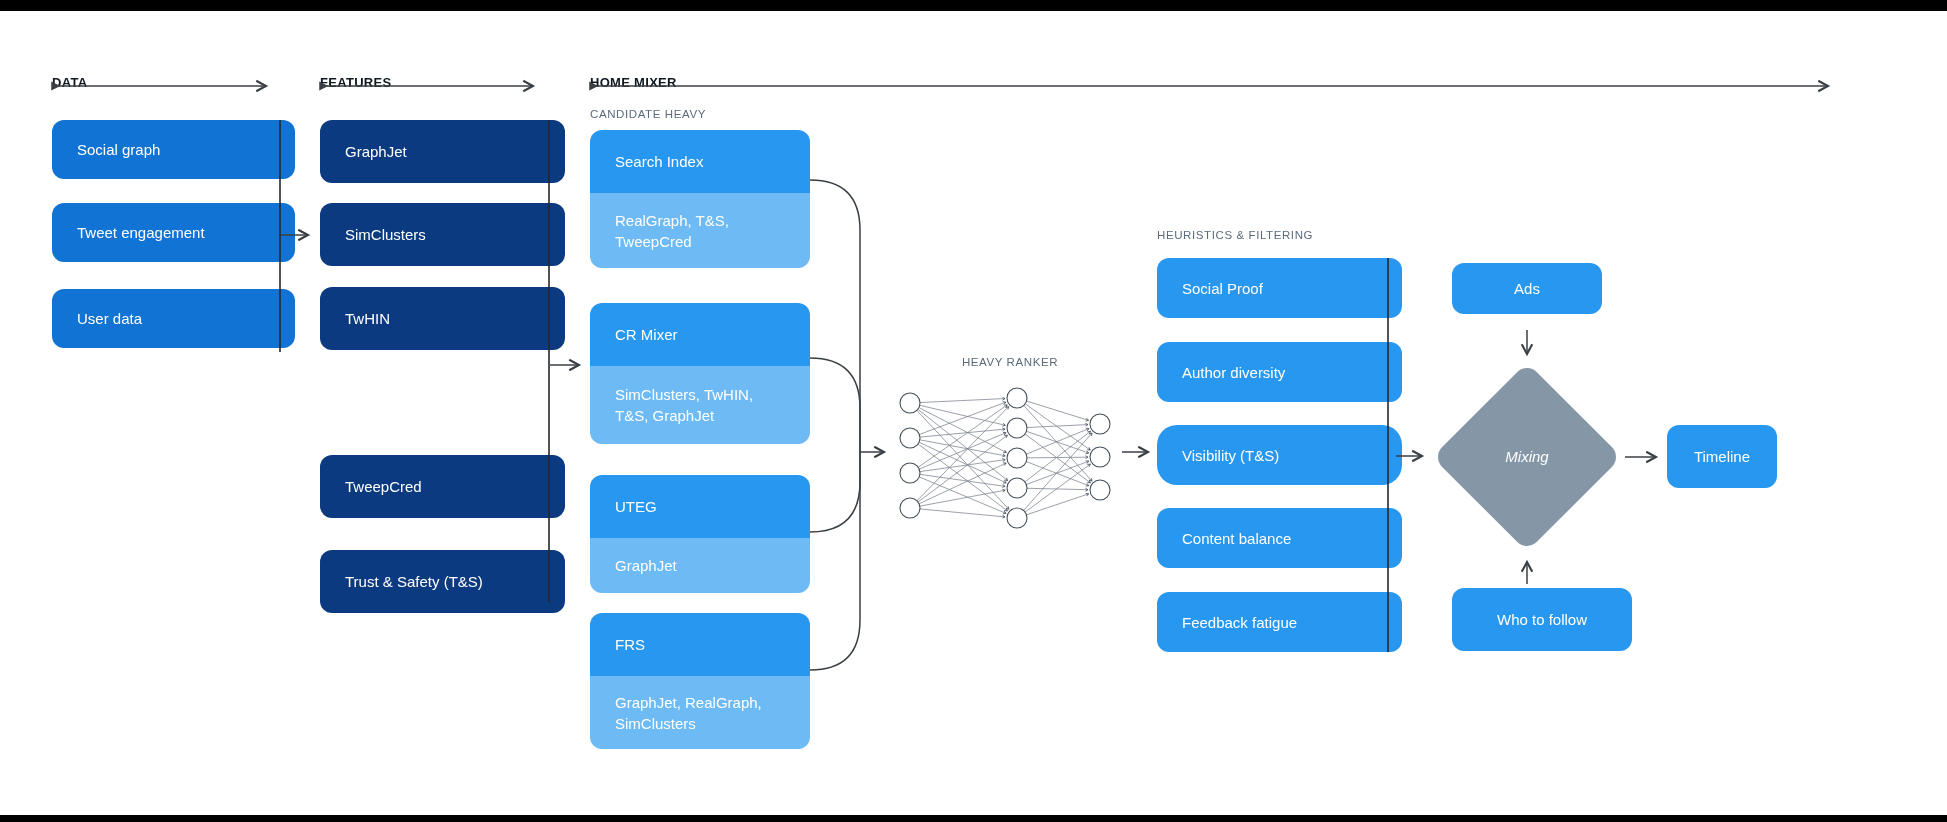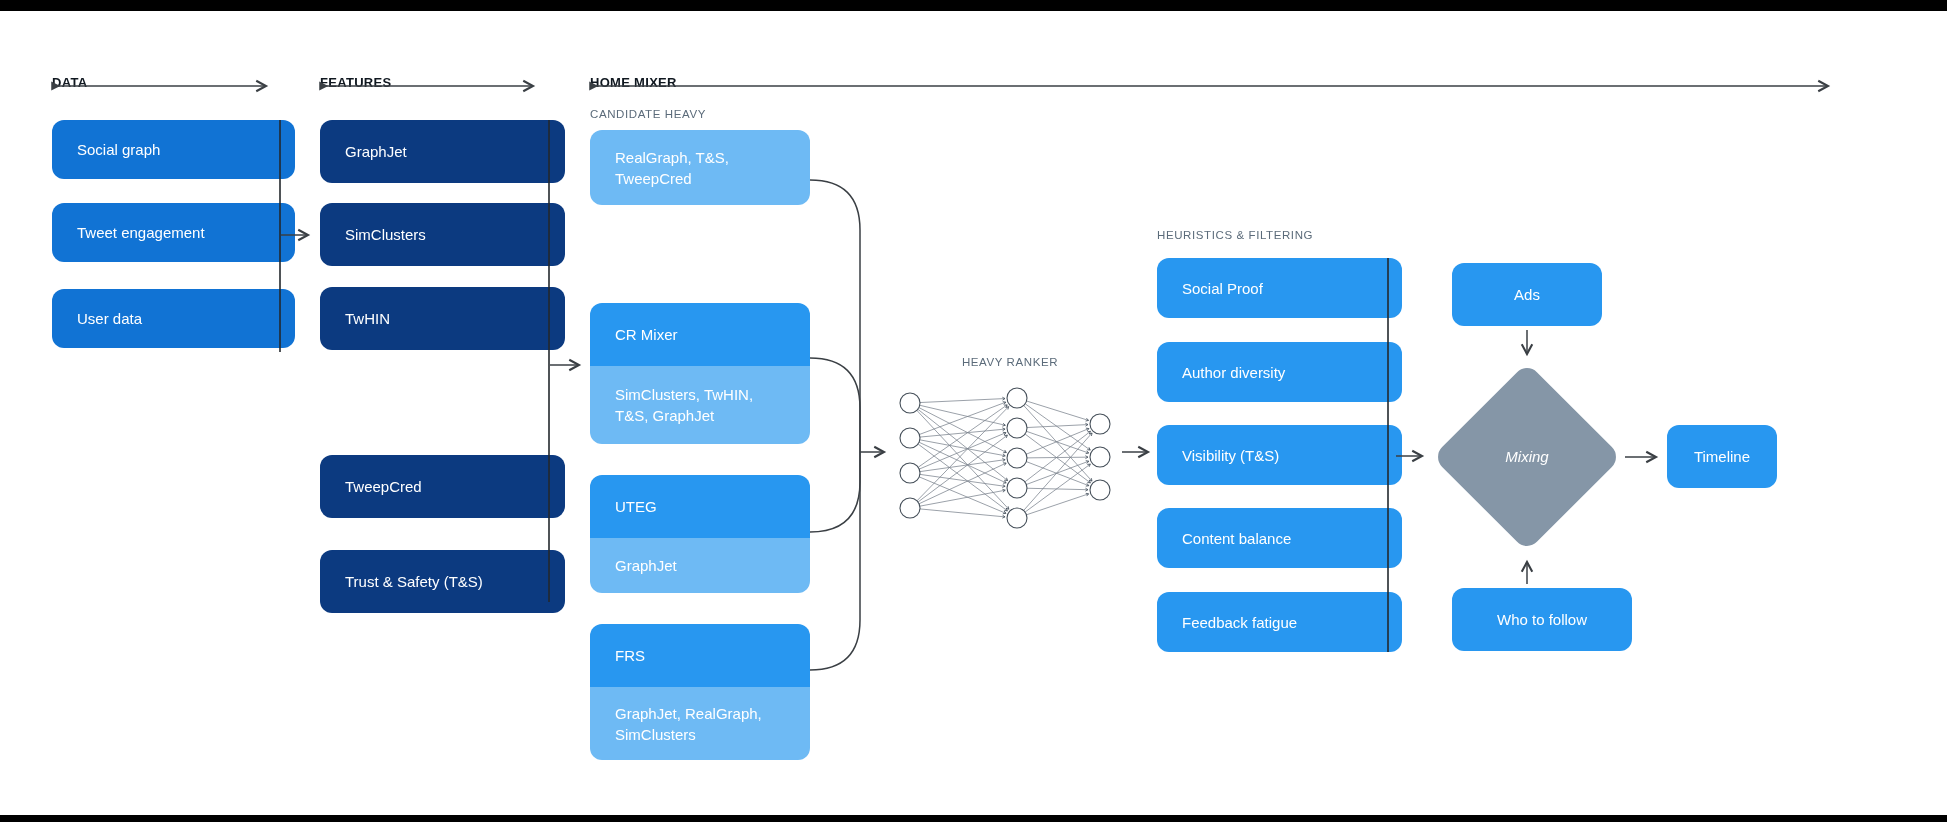--- a/index.html
+++ b/index.html
@@ -74,42 +74,43 @@
   <div class="box data-box pl" style="top:203px;">Tweet engagement</div>
   <div class="box data-box pl" style="top:289px;">User data</div>
 
   <div class="box feat-box pl" style="top:120px;">GraphJet</div>
   <div class="box feat-box pl" style="top:203px;">SimClusters</div>
   <div class="box feat-box pl" style="top:287px;">TwHIN</div>
   <div class="box feat-box pl" style="top:455px;">TweepCred</div>
   <div class="box feat-box pl" style="top:550px;">Trust &amp; Safety (T&amp;S)</div>
 
   <div class="cand" style="top:130px;">
+    <div class="cand-main">Search Index</div>
     <div class="cand-sub" style="height:75px;">RealGraph, T&amp;S, TweepCred</div>
   </div>
   <div class="cand" style="top:303px;">
     <div class="cand-main">CR Mixer</div>
     <div class="cand-sub" style="height:78px;">SimClusters, TwHIN, T&amp;S, GraphJet</div>
   </div>
   <div class="cand" style="top:475px;">
     <div class="cand-main">UTEG</div>
     <div class="cand-sub" style="height:55px;">GraphJet</div>
   </div>
-  <div class="cand" style="top:613px;margin-top:11px;">
+  <div class="cand" style="top:613px;">
     <div class="cand-main">FRS</div>
     <div class="cand-sub" style="height:73px;">GraphJet, RealGraph, SimClusters</div>
   </div>
 
   <div class="box heur-box pl" style="top:258px;">Social Proof</div>
   <div class="box heur-box pl" style="top:342px;">Author diversity</div>
-  <div class="box heur-box pl" style="top:425px;">Visibility (T&amp;S)</div>
+  <div class="box heur-box pl" style="top:425px;border-radius:20px;">Visibility (T&amp;S)</div>
   <div class="box heur-box pl" style="top:508px;">Content balance</div>
   <div class="box heur-box pl" style="top:592px;">Feedback fatigue</div>
 
-  <div class="pill" style="left:1452px;top:263px;width:150px;height:63px;">Ads</div>
+  <div class="pill" style="left:1452px;top:263px;width:150px;height:51px;">Ads</div>
   <div id="diamond"></div>
   <div id="diamond-label">Mixing</div>
   <div class="pill" style="left:1452px;top:588px;width:180px;height:63px;">Who to follow</div>
   <div class="pill" style="left:1667px;top:425px;width:110px;height:63px;">Timeline</div>
 
   <svg id="overlay" width="1947" height="822" viewBox="0 0 1947 822">
     <defs>
       <marker id="ah" markerWidth="10" markerHeight="10" refX="7.5" refY="4.5" orient="auto">
         <path d="M1,1 L7.5,4.5 L1,8" fill="none" stroke="#3a3f44" stroke-width="1.4"></path>
       </marker>

